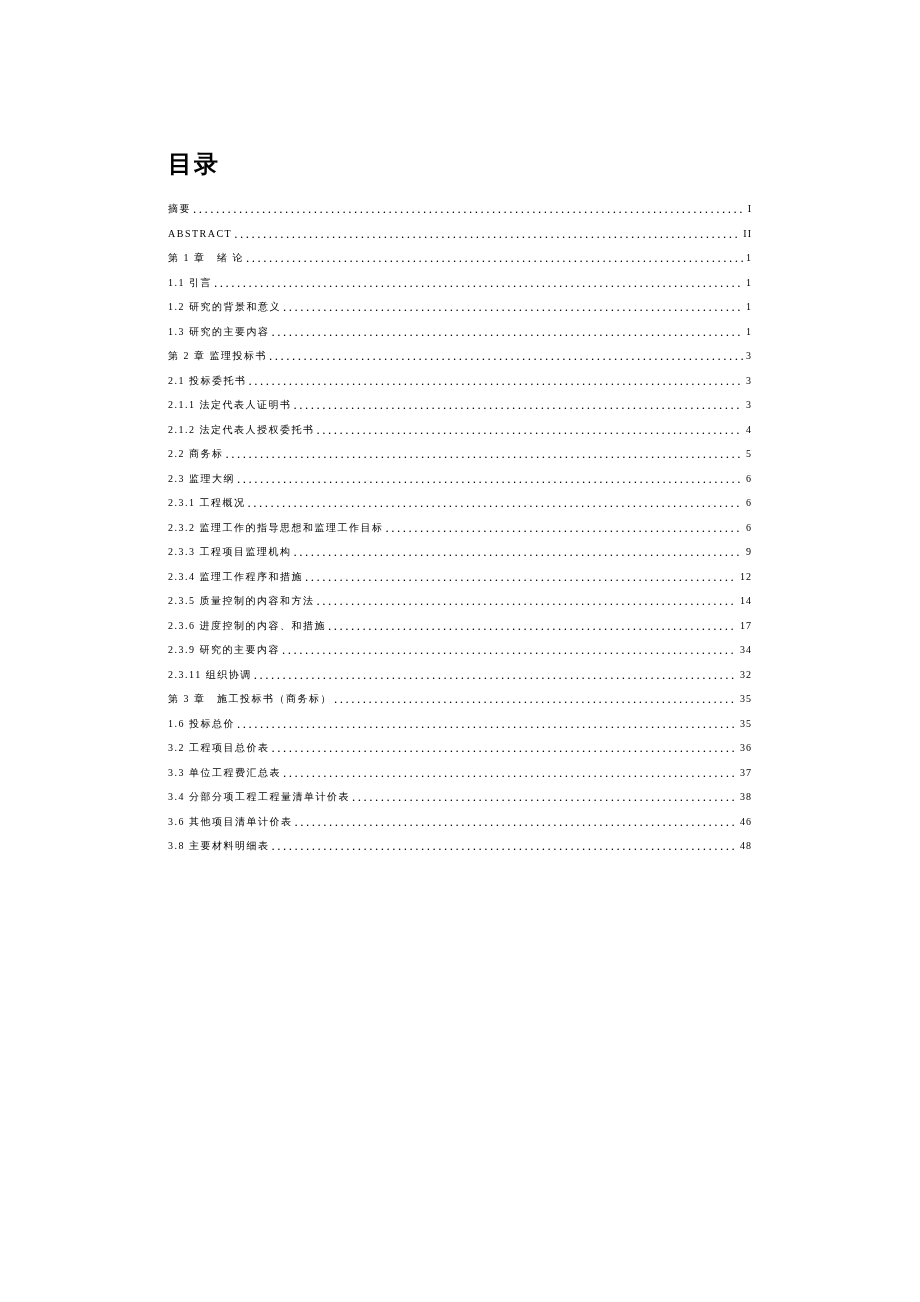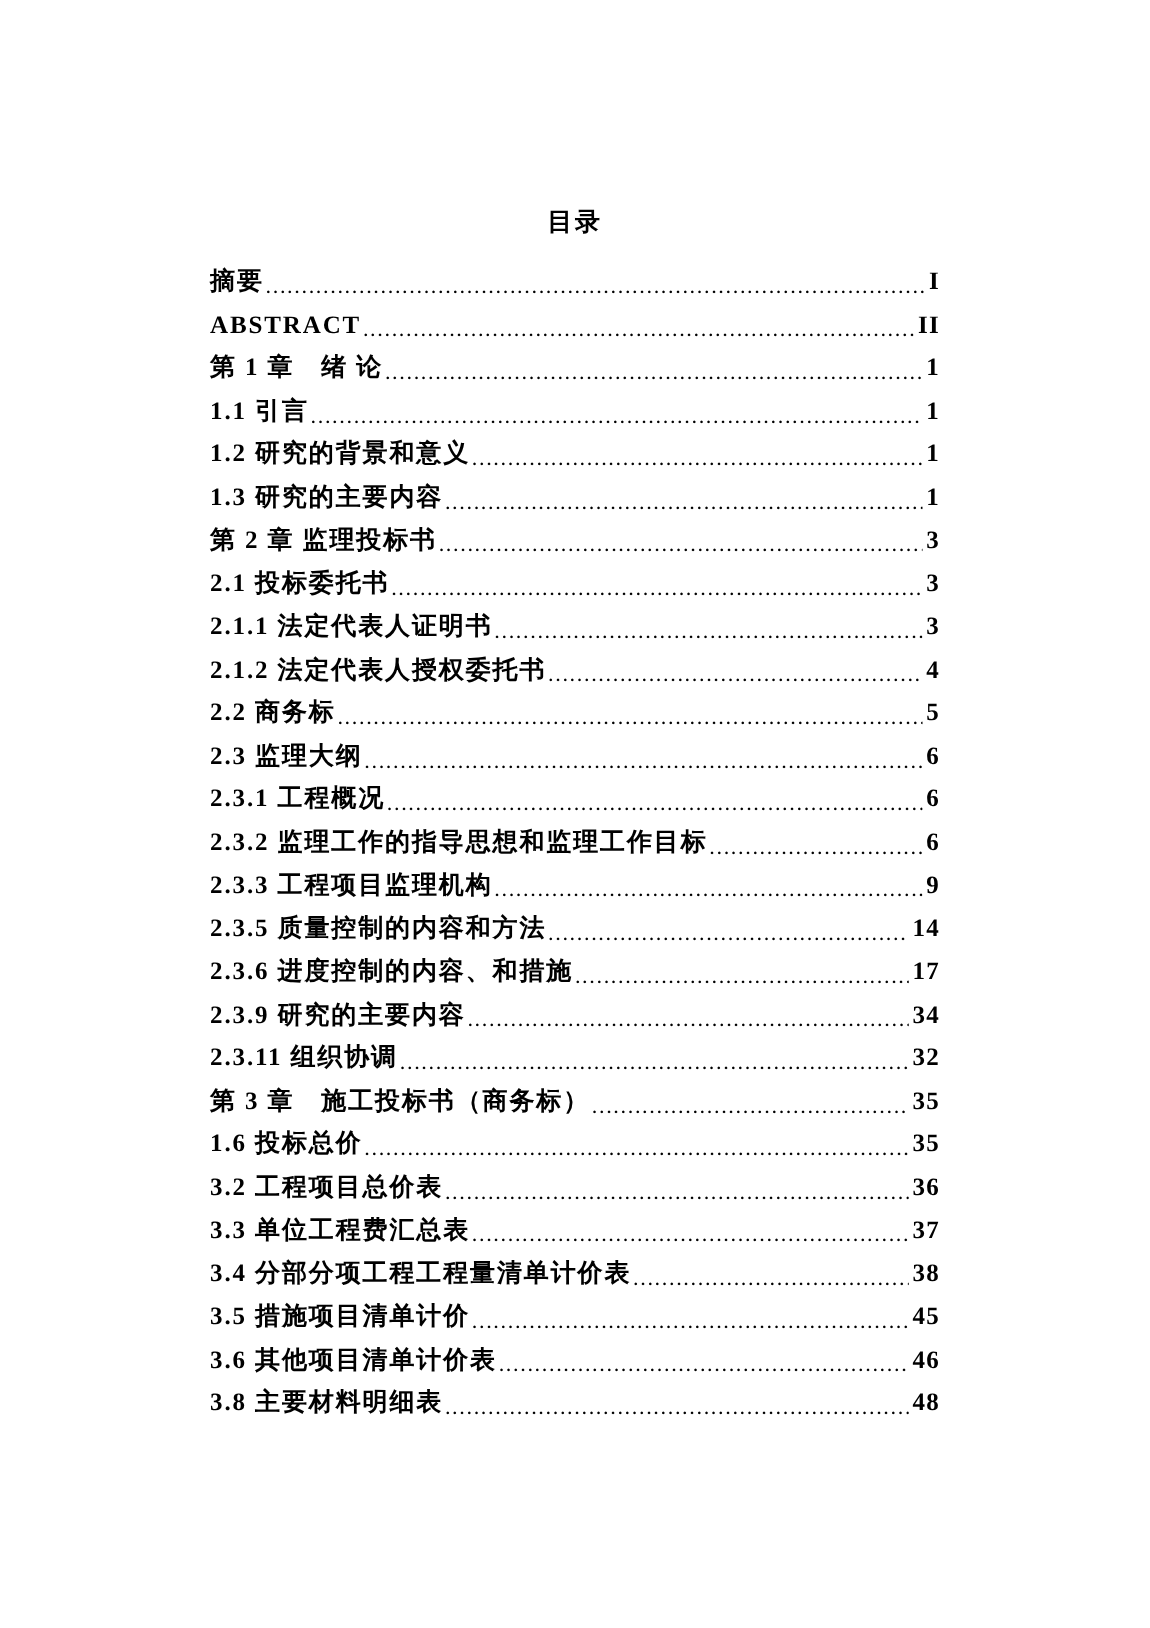--- a/index.html
+++ b/index.html
@@ -9,35 +9,32 @@
     }
     body {
       width: 920px;
       height: 1302px;
       background: #ffffff;
       font-family: "SimSun", "宋体", serif;
       padding: 148px 168px 0 168px;
       color: #000000;
     }
     .title {
-      text-align: center;
       font-weight: bold;
-      font-size: 20px;
+      font-size: 24px;
       margin-bottom: 24px;
       letter-spacing: 2px;
-      margin-top: 16px;
     }
     .toc-entry {
       display: flex;
       align-items: flex-start;
-      font-size: 20px;
+      font-size: 10px;
       line-height: 1.0;
       margin-bottom: 14.5px;
       white-space: nowrap;
-      font-weight: bold;
     }
     .toc-label {
       flex-shrink: 0;
       letter-spacing: 1.5px;
     }
     .toc-dots {
       flex: 1;
       overflow: hidden;
       letter-spacing: 2.5px;
       position: relative;
@@ -131,20 +128,25 @@
       <span class="toc-label">2.3.2 监理工作的指导思想和监理工作目标</span>
       <span class="toc-dots"></span>
       <span class="toc-page">6</span>
     </div>
     <div class="toc-entry">
       <span class="toc-label">2.3.3 工程项目监理机构</span>
       <span class="toc-dots"></span>
       <span class="toc-page">9</span>
     </div>
     <div class="toc-entry">
+      <span class="toc-label">2.3.4 监理工作程序和措施</span>
+      <span class="toc-dots"></span>
+      <span class="toc-page">12</span>
+    </div>
+    <div class="toc-entry">
       <span class="toc-label">2.3.5 质量控制的内容和方法</span>
       <span class="toc-dots"></span>
       <span class="toc-page">14</span>
     </div>
     <div class="toc-entry">
       <span class="toc-label">2.3.6 进度控制的内容、和措施</span>
       <span class="toc-dots"></span>
       <span class="toc-page">17</span>
     </div>
     <div class="toc-entry">
@@ -176,25 +178,20 @@
       <span class="toc-label">3.3 单位工程费汇总表</span>
       <span class="toc-dots"></span>
       <span class="toc-page">37</span>
     </div>
     <div class="toc-entry">
       <span class="toc-label">3.4 分部分项工程工程量清单计价表</span>
       <span class="toc-dots"></span>
       <span class="toc-page">38</span>
     </div>
     <div class="toc-entry">
-      <span class="toc-label">3.5 措施项目清单计价</span>
-      <span class="toc-dots"></span>
-      <span class="toc-page">45</span>
-    </div>
-    <div class="toc-entry">
       <span class="toc-label">3.6 其他项目清单计价表</span>
       <span class="toc-dots"></span>
       <span class="toc-page">46</span>
     </div>
     <div class="toc-entry">
       <span class="toc-label">3.8 主要材料明细表</span>
       <span class="toc-dots"></span>
       <span class="toc-page">48</span>
     </div>
   </div>

